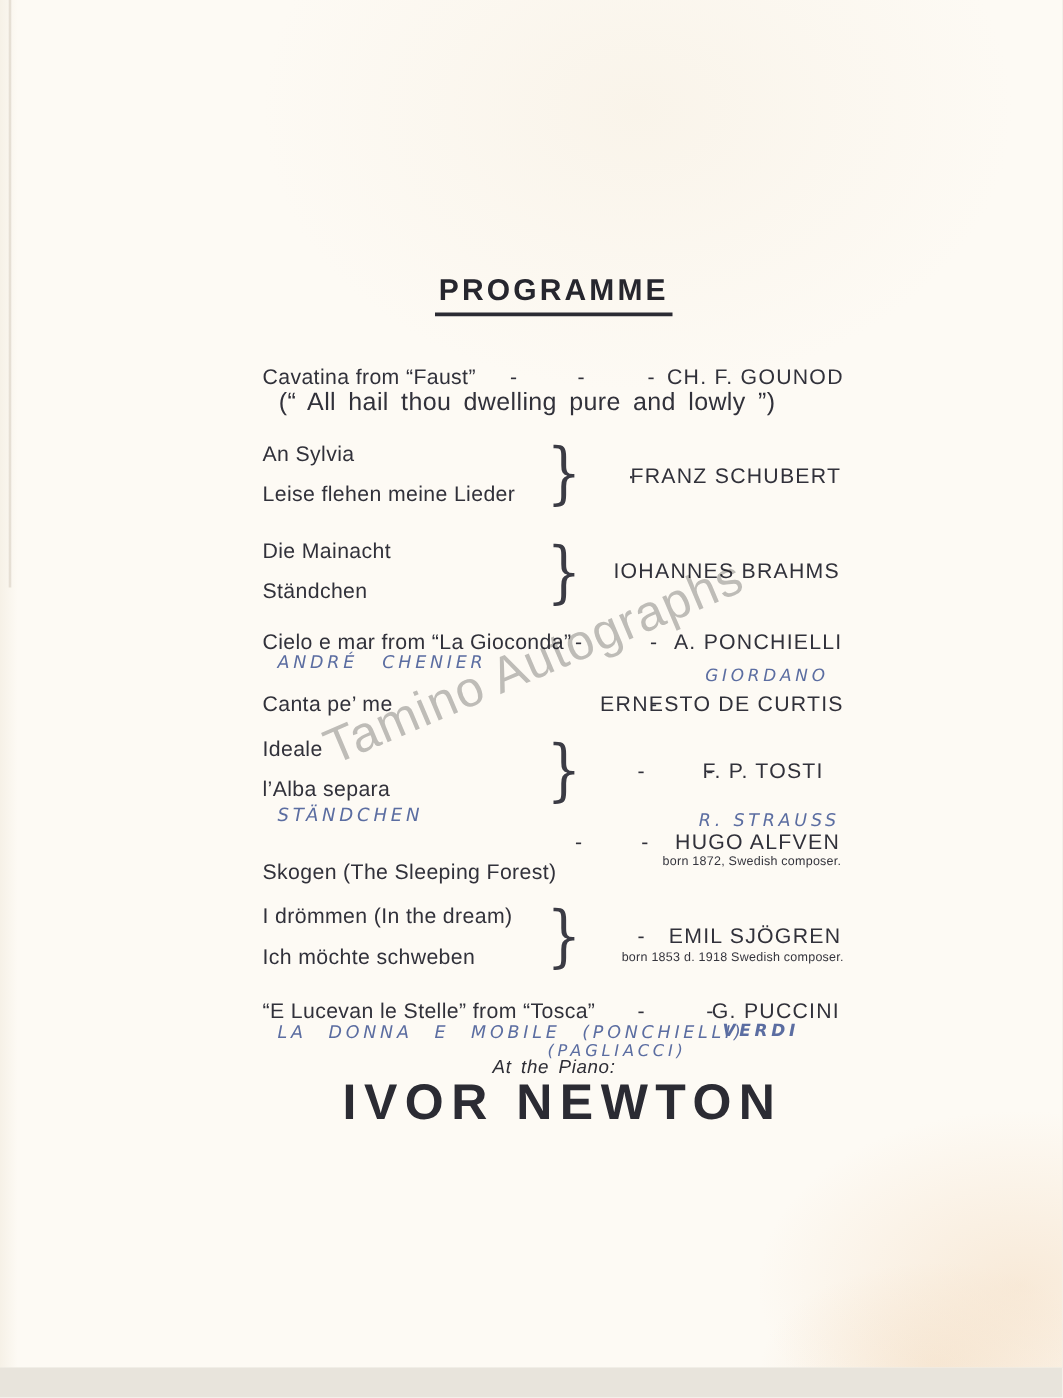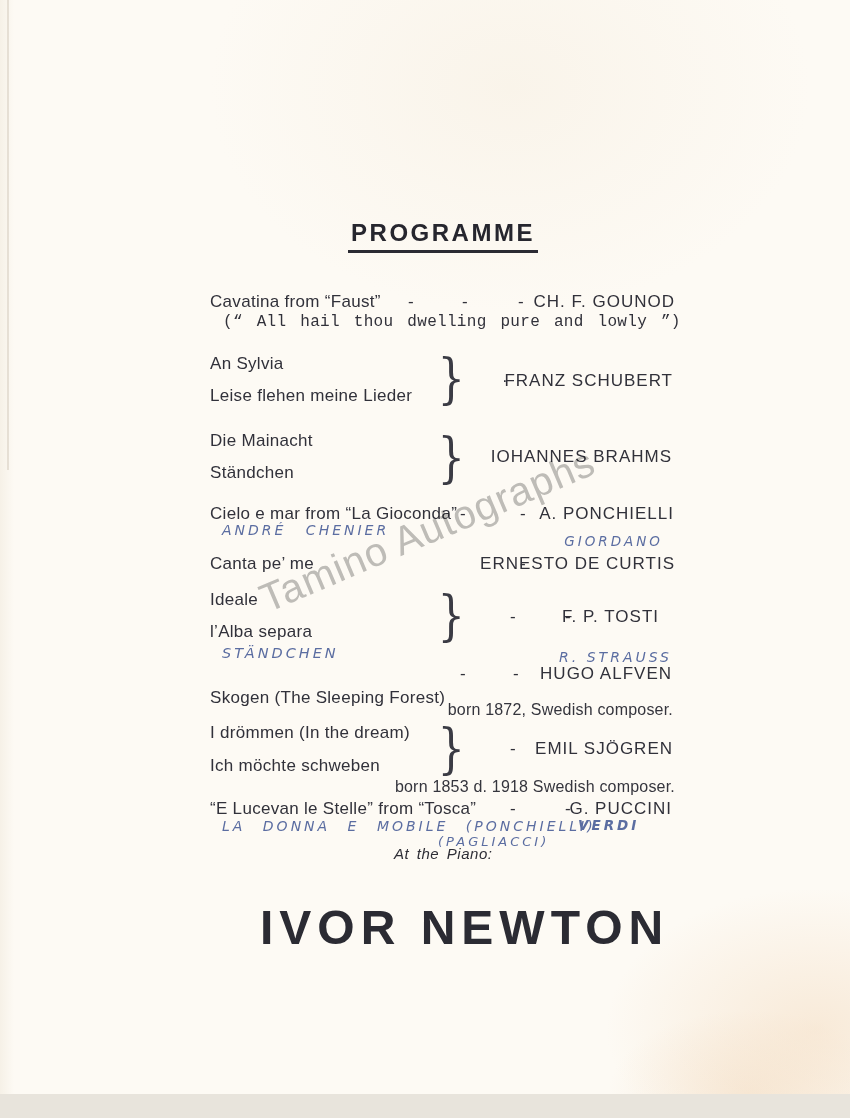--- a/index.html
+++ b/index.html
@@ -18,41 +18,41 @@
     overflow:hidden;
   }
   .page::before{
     content:"";position:absolute;left:7px;top:0;width:2px;height:470px;
     background:rgba(178,166,148,0.28);
   }
   .abs{position:absolute;}
   .print{font-size:17px;line-height:20px;color:#31313a;letter-spacing:0.3px;white-space:nowrap;}
   .caps{letter-spacing:1px;}
   .composer{text-align:right;}
-  .note{font-size:16px;line-height:15px;letter-spacing:0.2px;color:#35353d;white-space:nowrap;margin-top:20px;}
+  .note{font-size:10px;line-height:15px;letter-spacing:0.2px;color:#35353d;white-space:nowrap;}
   .dash{position:absolute;font-size:17px;color:#31313a;}
   .brace{
     font-family:"DejaVu Serif",serif;font-weight:300;color:#3b3b44;
     font-size:54px;line-height:56px;transform:scaleX(0.8);transform-origin:center;
     white-space:nowrap;
   }
   .title-wrap{text-align:center;}
   .title{
     display:inline-block;font-size:24px;font-weight:700;letter-spacing:2.5px;
     color:#26262e;border-bottom:3px solid #2b2b33;padding:0 3px 3px 3px;
   }
-  .subtitle{font-size:16px;word-spacing:4px;white-space:nowrap;font-family:Liberation Mono, monospace;}
+  .subtitle{font-size:20px;word-spacing:4px;white-space:nowrap;}
   .hand{
     font-style:italic;font-weight:500;color:#5b6da1;white-space:nowrap;
     letter-spacing:3px;font-size:14px;font-family:"DejaVu Sans",sans-serif;
   }
   .piano{font-style:italic;font-size:15px;letter-spacing:0.5px;word-spacing:3px;color:#2e2e36;white-space:nowrap;}
   .pianist{
-    font-size:48px;font-weight:600;letter-spacing:6px;color:#2b2b33;
-    text-align:center;white-space:nowrap;margin-top:40px;
+    font-size:40px;font-weight:600;letter-spacing:6px;color:#2b2b33;
+    text-align:center;white-space:nowrap;
   }
   .watermark{
     font-size:40px;color:#8b8b8b;opacity:0.55;letter-spacing:1px;
     transform:rotate(-23deg);transform-origin:0 50%;
     mix-blend-mode:multiply;white-space:nowrap;pointer-events:none;
     font-family:"Liberation Sans",sans-serif;
   }
 </style>
 </head>
 <body>

